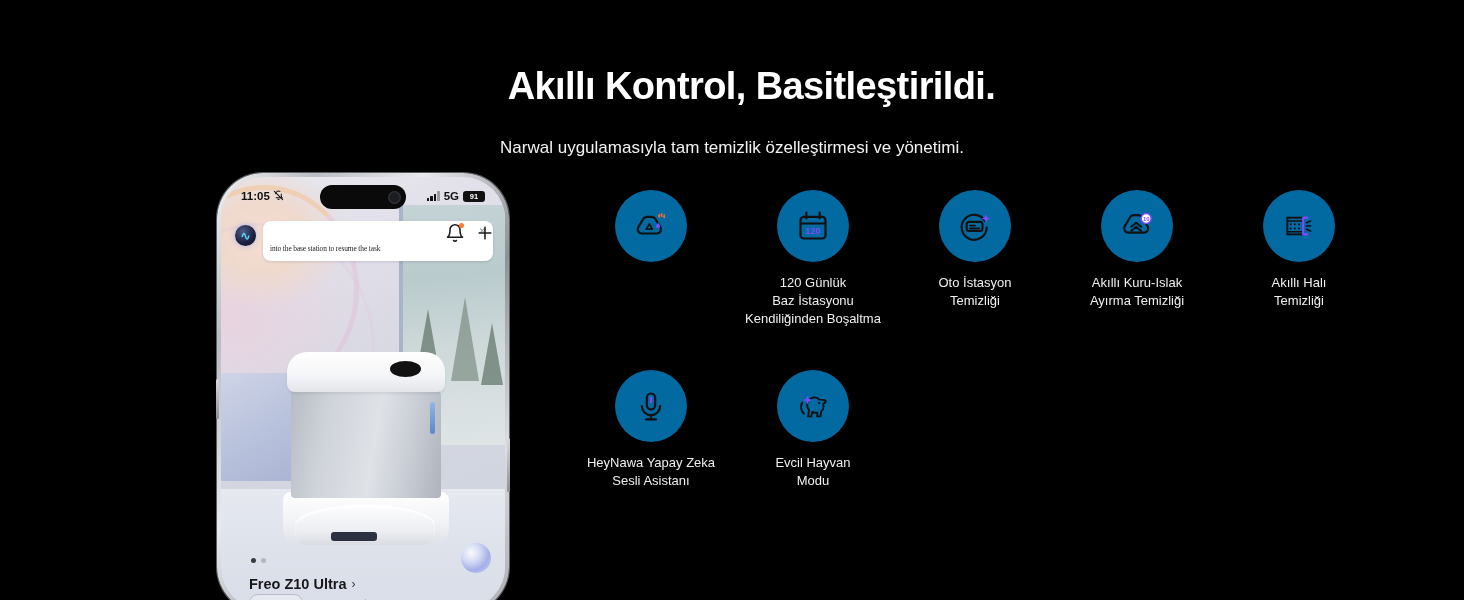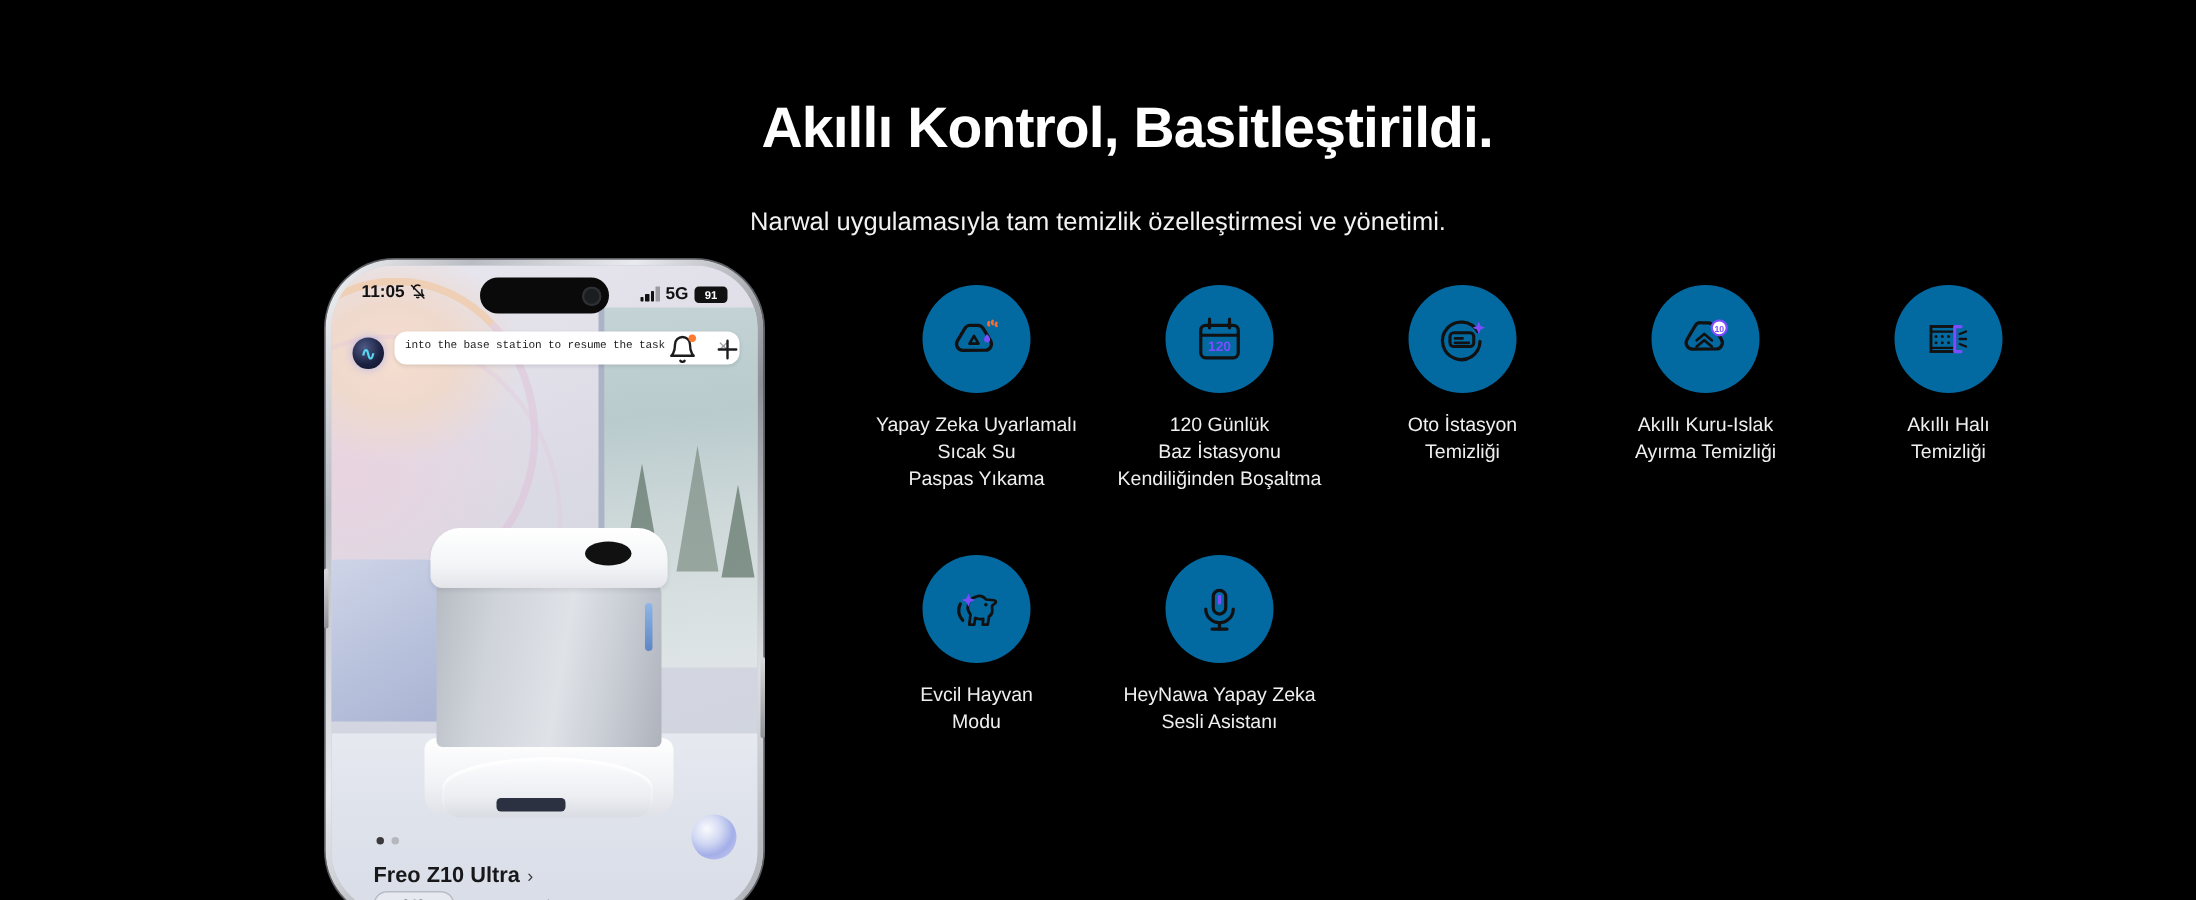--- a/index.html
+++ b/index.html
@@ -151,22 +151,22 @@
     display:flex; align-items:center; justify-content:center;
     color:#55d7f2; font-size:12px; font-weight:bold; line-height:1;
     box-shadow:0 0 6px rgba(120,140,255,.5);
   }
   .notif-bubble {
     flex:1; background:#fff; border-radius:8px; padding:5px 7px 6px 7px;
     display:flex; gap:5px; align-items:flex-start;
     box-shadow:0 1px 3px rgba(0,0,0,.12);
   }
   .notif-text {
-    flex:1; font-family:Liberation Mono, monospace;
-    font-size:7.4px; line-height:1.45; color:#1c1c1e; letter-spacing:-.1px;
+    flex:1; font-family:Liberation Serif, serif;
+    font-size:7.4px; line-height:1.45; color:#1c1c1e; letter-spacing:-.1px;margin-top:18px;
   }
   .notif-close { color:#9a9a9f; font-size:9px; line-height:1; cursor:pointer; padding-top:1px; }
   .dot-badge {
     position:absolute; right:1px; top:0; width:5px; height:5px; border-radius:50%;
     background:#ff7a2f;
   }
 
   
   .dots { position:absolute; left:30px; bottom:46px; display:flex; gap:5px; align-items:center; }
   .dots i { width:5px; height:5px; border-radius:50%; background:#3a3a3c; display:block; }
@@ -342,23 +342,20 @@
 
     <div class="fitem">
       <div class="fcircle">
         <svg width="40" height="40" viewBox="0 0 48 48" fill="none">
           <path d="M19 13h6a5 5 0 0 1 4.3 2.5l6 10A5 5 0 0 1 31 33H13a5 5 0 0 1-4.3-7.5l6-10A5 5 0 0 1 19 13z" stroke="#111" stroke-width="2.6"></path>
           <path d="M22 21.5l3.6 6.2h-7.2L22 21.5z" stroke="#111" stroke-width="2.1" stroke-linejoin="round"></path>
           <path d="M32.5 20c1.6 2 2.4 3.2 2.4 4.3a2.4 2.4 0 1 1-4.8 0c0-1.1.8-2.3 2.4-4.3z" fill="#7C4DFF"></path>
           <path d="M34 10.5c-.8 1-.8 1.7 0 2.6M37 9.5c-.8 1-.8 1.7 0 2.6M40 11c-.8 1-.8 1.7 0 2.6" stroke="#FF6B2C" stroke-width="2" stroke-linecap="round"></path>
         </svg>
       </div>
-      <div class="flabel">Yapay Zeka Uyarlamalı
-Sıcak Su
-Paspas Yıkama</div>
     </div>
 
     <div class="fitem">
       <div class="fcircle">
         <svg width="40" height="40" viewBox="0 0 48 48" fill="none">
           <rect x="9" y="13" width="30" height="26" rx="4" stroke="#111" stroke-width="2.6"></rect>
           <path d="M9 21h30" stroke="#111" stroke-width="2.4"></path>
           <path d="M16 8v7M32 8v7" stroke="#111" stroke-width="2.6" stroke-linecap="round"></path>
           <text x="24" y="33.5" text-anchor="middle" font-family="Liberation Sans, sans-serif" font-size="11" font-weight="bold" fill="#7C4DFF">120</text>
         </svg>
@@ -415,40 +412,40 @@
 Temizliği</div>
     </div>
 
   </div>
 
   <div class="frow row2">
 
     <div class="fitem">
       <div class="fcircle">
         <svg width="40" height="40" viewBox="0 0 48 48" fill="none">
-          <path d="M24 14c3-1 6 .4 7.6 2.4L38 17c1.5.3 2 1.4 1 2.3l-2.6 2.1.2 4c.1 2-.9 3.6-2.6 4.6l-1 6.5h-4l.4-4.6c-2.4.5-4.6.2-6.4-.8l-.8 5.4h-4l1-8.2c-1.6-1.7-2.4-4-2.2-6.4.3-3.8 3-6.9 6.4-7.6z" stroke="#111" stroke-width="2.2" stroke-linejoin="round"></path>
-          <circle cx="31.5" cy="20.5" r="1.4" fill="#111"></circle>
-          <path d="M17.5 11.5l1.5 3.8 3.8 1.5-3.8 1.5-1.5 3.8-1.5-3.8-3.8-1.5 3.8-1.5 1.5-3.8z" fill="#7C4DFF"></path>
-          <path d="M11 20a11 11 0 0 0 2 13" stroke="#111" stroke-width="2.6" stroke-linecap="round"></path>
-        </svg>
-      </div>
-      <div class="flabel">Evcil Hayvan
-Modu</div>
-    </div>
-
-    <div class="fitem">
-      <div class="fcircle">
-        <svg width="40" height="40" viewBox="0 0 48 48" fill="none">
           <rect x="19" y="9" width="10" height="19" rx="5" stroke="#111" stroke-width="2.6"></rect>
           <rect x="22.6" y="12.5" width="2.8" height="8" rx="1.4" fill="#7C4DFF"></rect>
           <path d="M13 24a11 11 0 0 0 22 0" stroke="#111" stroke-width="2.6" stroke-linecap="round"></path>
           <path d="M24 35v5" stroke="#111" stroke-width="2.6" stroke-linecap="round"></path>
           <path d="M18 40h12" stroke="#111" stroke-width="2.6" stroke-linecap="round"></path>
         </svg>
       </div>
       <div class="flabel">HeyNawa Yapay Zeka
 Sesli Asistanı</div>
     </div>
 
+    <div class="fitem">
+      <div class="fcircle">
+        <svg width="40" height="40" viewBox="0 0 48 48" fill="none">
+          <path d="M24 14c3-1 6 .4 7.6 2.4L38 17c1.5.3 2 1.4 1 2.3l-2.6 2.1.2 4c.1 2-.9 3.6-2.6 4.6l-1 6.5h-4l.4-4.6c-2.4.5-4.6.2-6.4-.8l-.8 5.4h-4l1-8.2c-1.6-1.7-2.4-4-2.2-6.4.3-3.8 3-6.9 6.4-7.6z" stroke="#111" stroke-width="2.2" stroke-linejoin="round"></path>
+          <circle cx="31.5" cy="20.5" r="1.4" fill="#111"></circle>
+          <path d="M17.5 11.5l1.5 3.8 3.8 1.5-3.8 1.5-1.5 3.8-1.5-3.8-3.8-1.5 3.8-1.5 1.5-3.8z" fill="#7C4DFF"></path>
+          <path d="M11 20a11 11 0 0 0 2 13" stroke="#111" stroke-width="2.6" stroke-linecap="round"></path>
+        </svg>
+      </div>
+      <div class="flabel">Evcil Hayvan
+Modu</div>
+    </div>
+
 
 
   </div>
 </div>
 
 </body></html>

